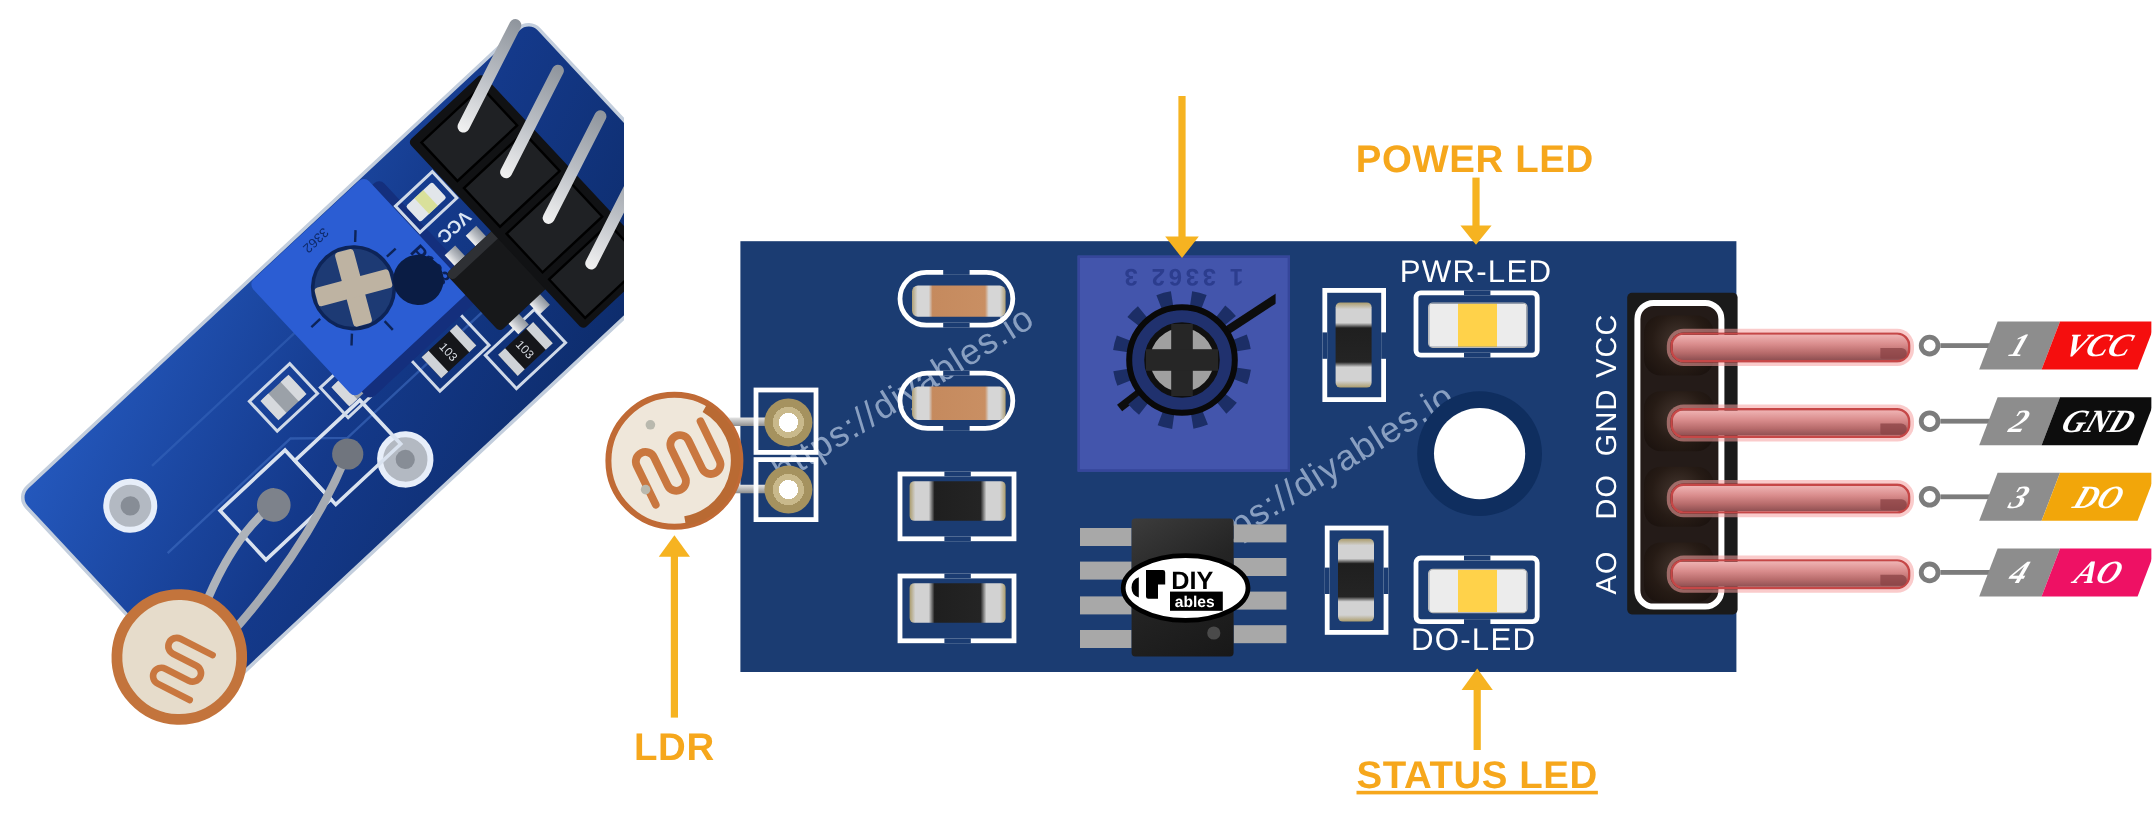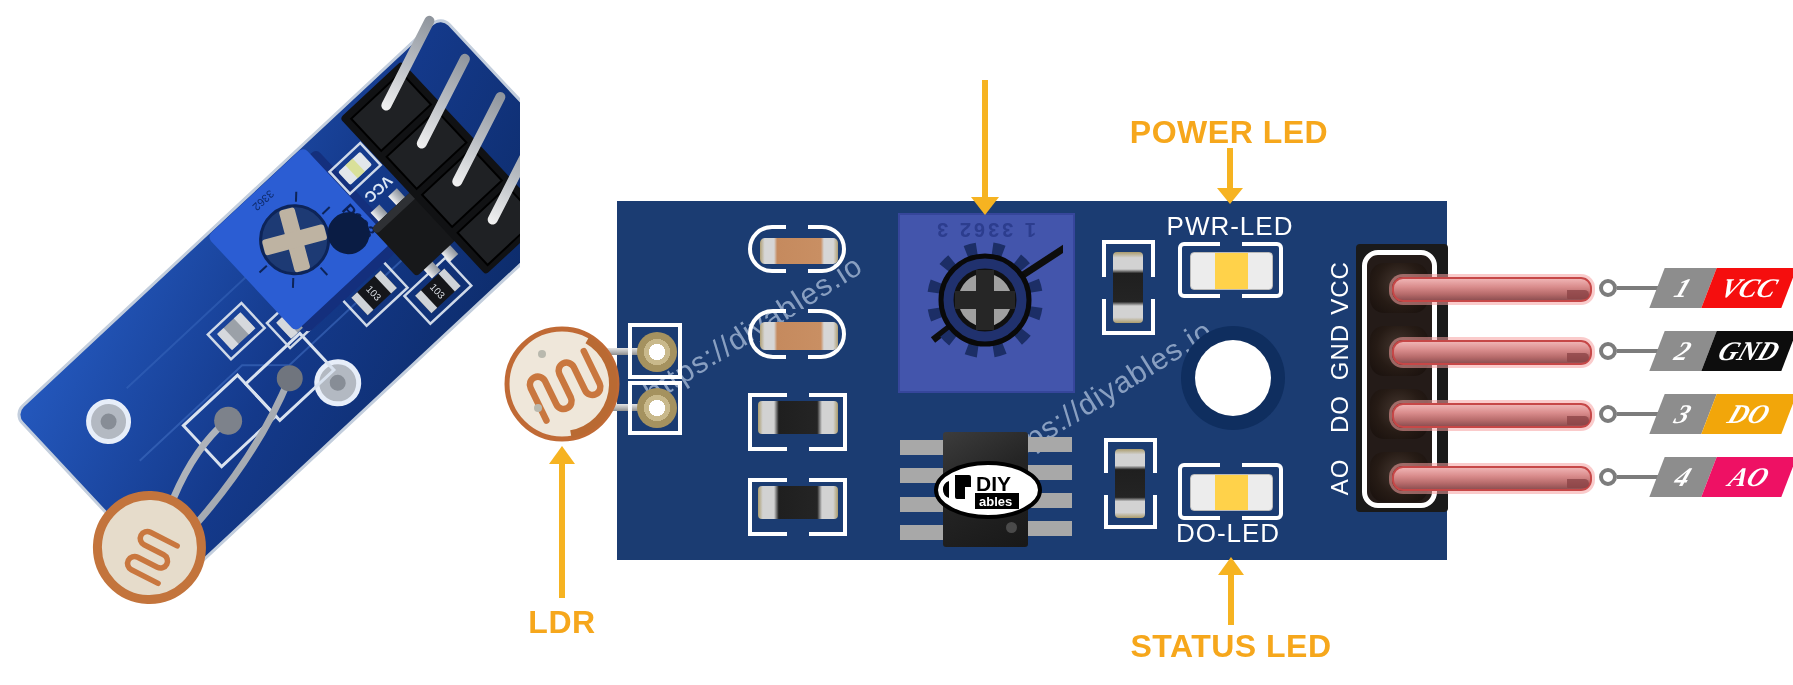--- a/index.html
+++ b/index.html
@@ -358,15 +358,15 @@
   <div class="abs note" style="left:1123px;top:114px;width:212px;">POWER LED</div>
   <div class="abs shaft" style="left:1227px;top:148px;width:6px;height:41px;"></div>
   <div class="abs tri-down" style="left:1217px;top:188px;border-left-width:13px;border-right-width:13px;border-top-width:16px;"></div>
 
   <div class="abs tri-up" style="left:549px;top:446px;"></div>
   <div class="abs shaft" style="left:559px;top:462px;width:6px;height:136px;"></div>
   <div class="abs note" style="left:500px;top:604px;width:124px;">LDR</div>
 
   <div class="abs tri-up" style="left:1218px;top:557px;"></div>
   <div class="abs shaft" style="left:1228px;top:572px;width:6px;height:53px;"></div>
-  <div class="abs note" style="left:1105px;top:628px;width:252px;">STATUS LED</div>
+  <div class="abs note" style="left:1105px;top:628px;width:252px;text-decoration:underline;">STATUS LED</div>
 
 </div>
 
 </body></html>

